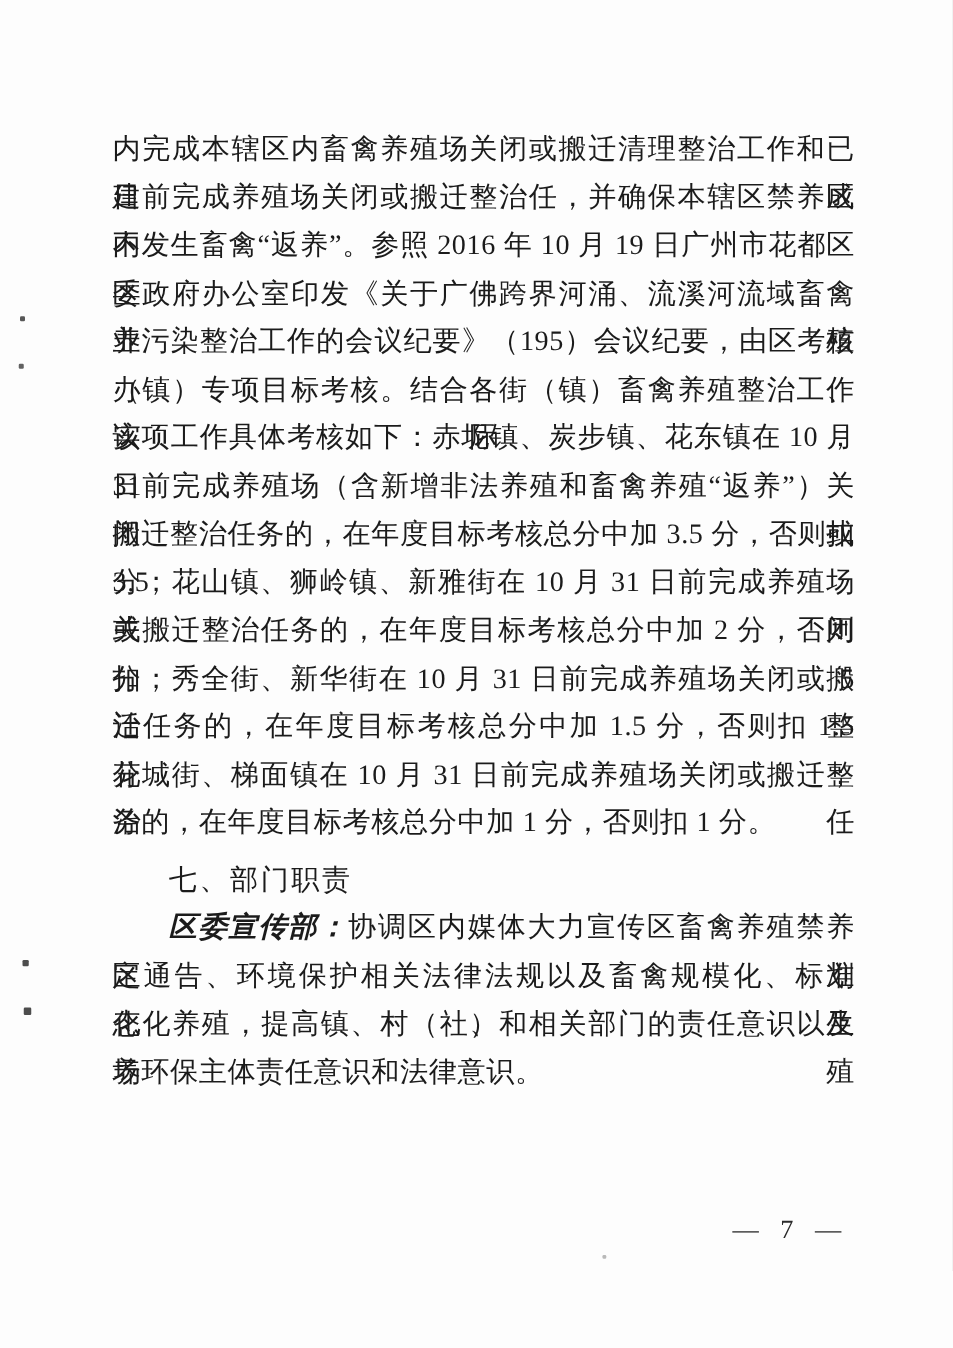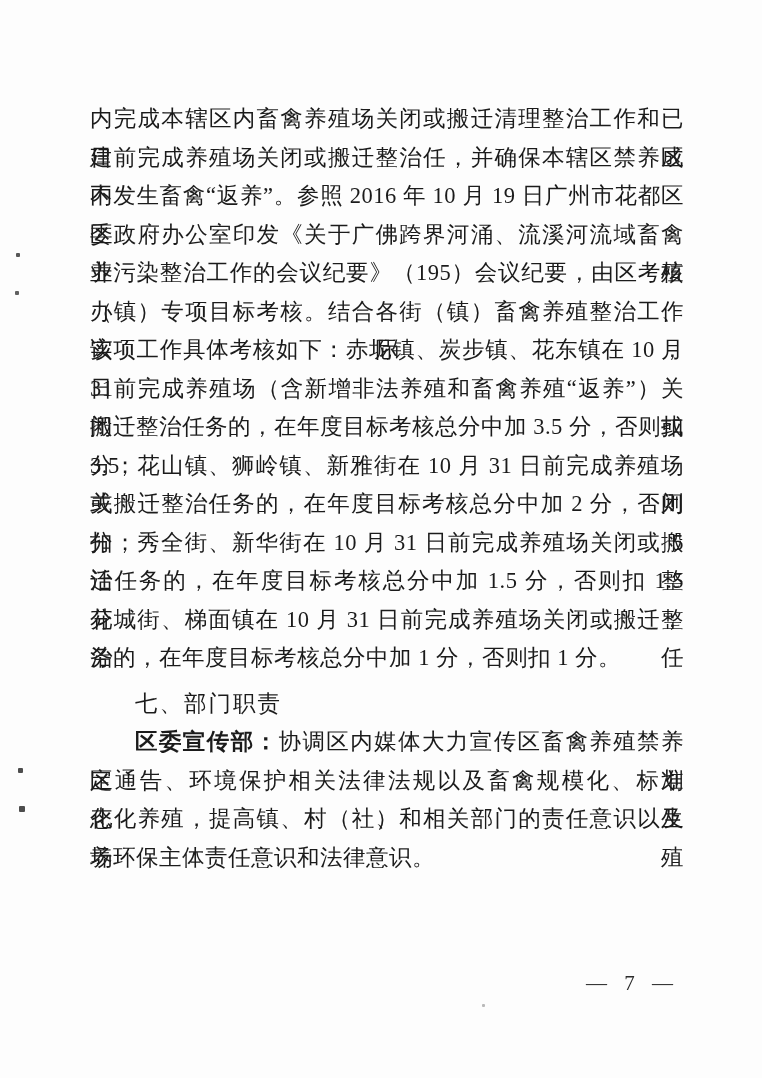--- a/index.html
+++ b/index.html
@@ -41,20 +41,21 @@
   }
   .heading {
     font-weight: normal;
     font-family: "Liberation Sans", "DejaVu Sans", sans-serif;
     margin-top: 7px;
     letter-spacing: 2px;
   }
   .bold-lead {
     font-weight: bold;
     font-family: "Liberation Sans", "DejaVu Sans", sans-serif;
+    font-style: italic;
   }
   .page-number {
     position: absolute;
     left: 586px;
     top: 971px;
     font-size: 21px;
     letter-spacing: 6px;
     color: #2a2a2a;
     white-space: nowrap;
   }

